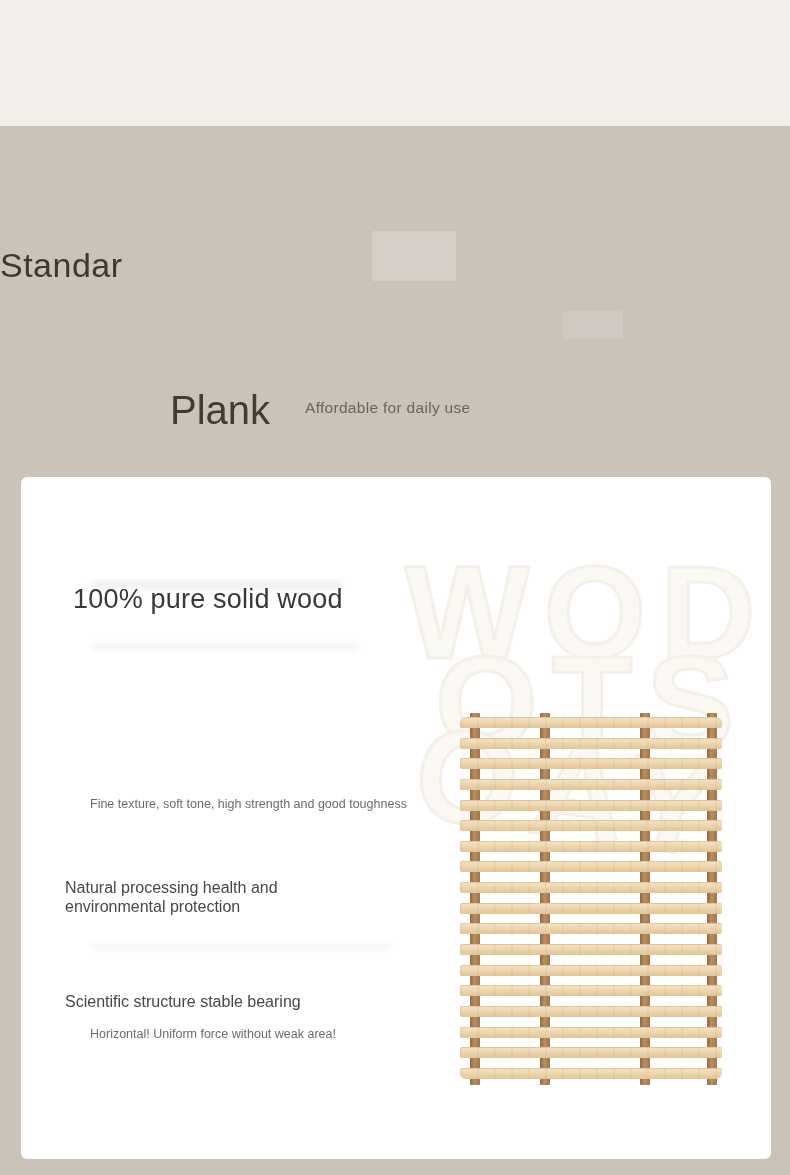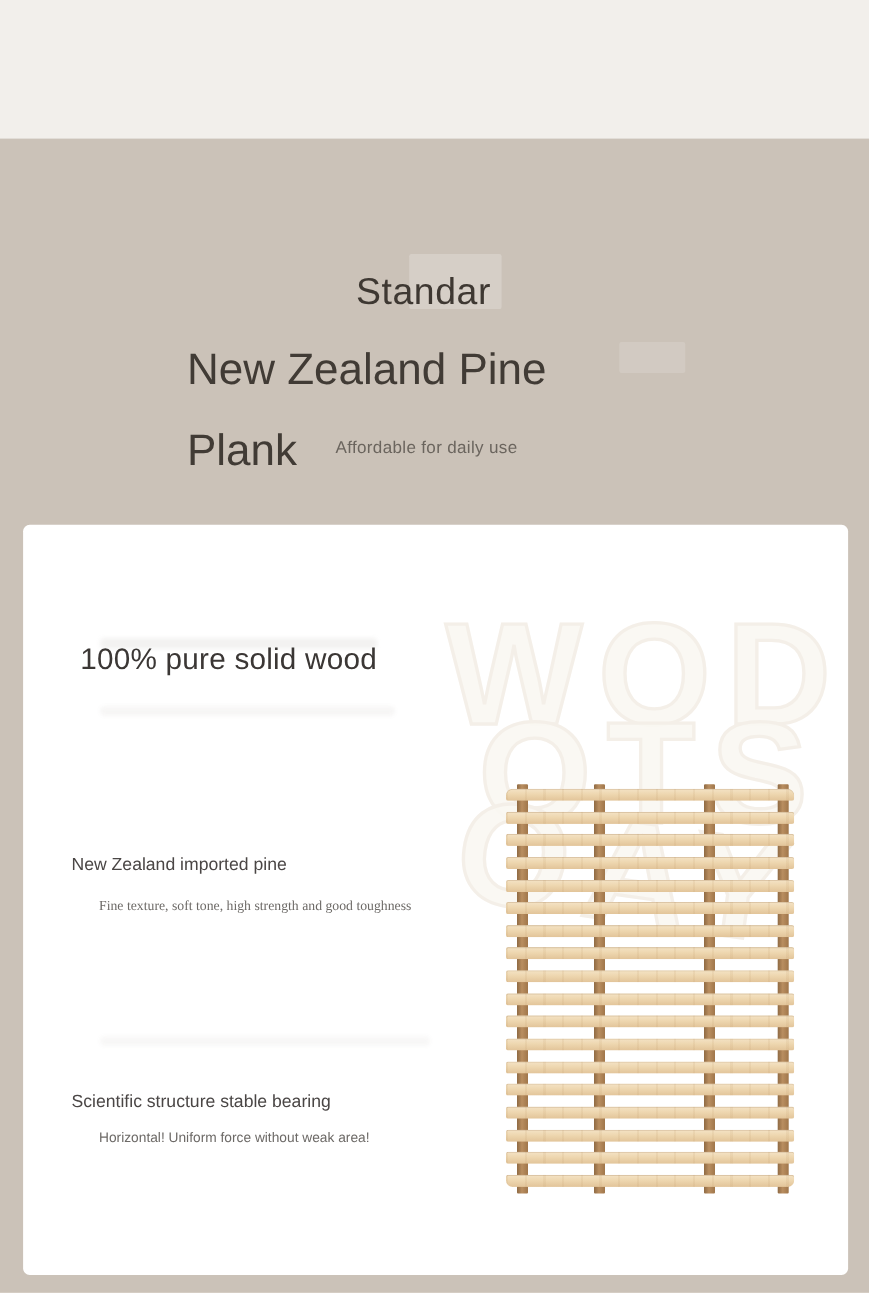--- a/index.html
+++ b/index.html
@@ -13,21 +13,21 @@
 
   
   .top-band {
     position:absolute; left:0; top:0; width:790px; height:126px;
     background:#f2efeb;
   }
 
   
   .hero-kicker {
     position:absolute; left:0; top:247px; width:770px;
-    text-align:center; font-size:34px; line-height:1.1;
+    text-align:left; font-size:34px; line-height:1.1;
     color:#3e3832; letter-spacing:.5px;
   }
   .kicker-patch {
     position:absolute; left:372px; top:231px; width:84px; height:50px;
     background:rgba(255,255,255,0.22); border-radius:2px;
   }
   .pine-patch {
     position:absolute; left:563px; top:311px; width:60px; height:28px;
     background:rgba(255,255,255,0.14); border-radius:2px;
   }
@@ -73,21 +73,21 @@
   }
   .headline-2 {
     position:absolute; left:52px; top:168px; width:370px; z-index:3;
     font-size:27px; line-height:30px; color:#3b3735;
   }
 
   .feature { position:absolute; left:44px; z-index:3; }
   .feature-title { font-size:16px; line-height:19px; color:#4a4645; }
   .feature-desc  { font-size:12.5px; line-height:16px; color:#6d6a67; margin-left:25px; margin-top:6px; }
   .f1 { top:300px; }
-  .f1 .feature-desc { margin-top:19px;font-family:Liberation Serif, serif; }
+  .f1 .feature-desc { margin-top:19px; }
   .f2 { top:401px; }
   .f2 .feature-title { width:250px; }
   .f2 .feature-desc  { width:328px; margin-top:10px; }
   .f3 { top:515px; }
   .f3 .feature-desc { margin-top:15px;text-align:right; }
 
   
   .slat-board {
     position:absolute; left:439px; top:240px; width:262px; height:362px;
     z-index:4;
@@ -116,21 +116,20 @@
 
 <div class="page">
 
   <div class="top-band"></div>
 
   <div class="kicker-patch"></div>
   <div class="pine-patch"></div>
 
   <div class="hero-kicker">Standar</div>
 
-  <div class="hero-title">New Zealand Pine</div>
 
   <div class="hero-title2-row">
     <span class="hero-title2">Plank</span>
   </div>
 
   <div class="hero-tagline">Affordable for daily use</div>
 
   <div class="card">
 
     <div class="wm wm-1">WOD</div>
@@ -138,25 +137,25 @@
     <div class="wm wm-3">OAY</div>
 
     <div class="smudge smudge-1"></div>
     <div class="smudge smudge-2"></div>
     <div class="smudge smudge-3"></div>
 
     <div class="headline-1">100% pure solid wood</div>
 
 
     <div class="feature f1">
-      <div class="feature-title">New Zealand imported pine</div>
       <div class="feature-desc">Fine texture, soft tone, high strength and good toughness</div>
     </div>
 
     <div class="feature f2">
+      <div class="feature-title">Natural processing health and environmental protection</div>
     </div>
 
     <div class="feature f3">
       <div class="feature-title">Scientific structure stable bearing</div>
       <div class="feature-desc">Horizontal! Uniform force without weak area!</div>
     </div>
 
     <div class="slat-board">
         <div class="rail" style="left: 10px;"></div>
         <div class="rail" style="left: 80px;"></div>

